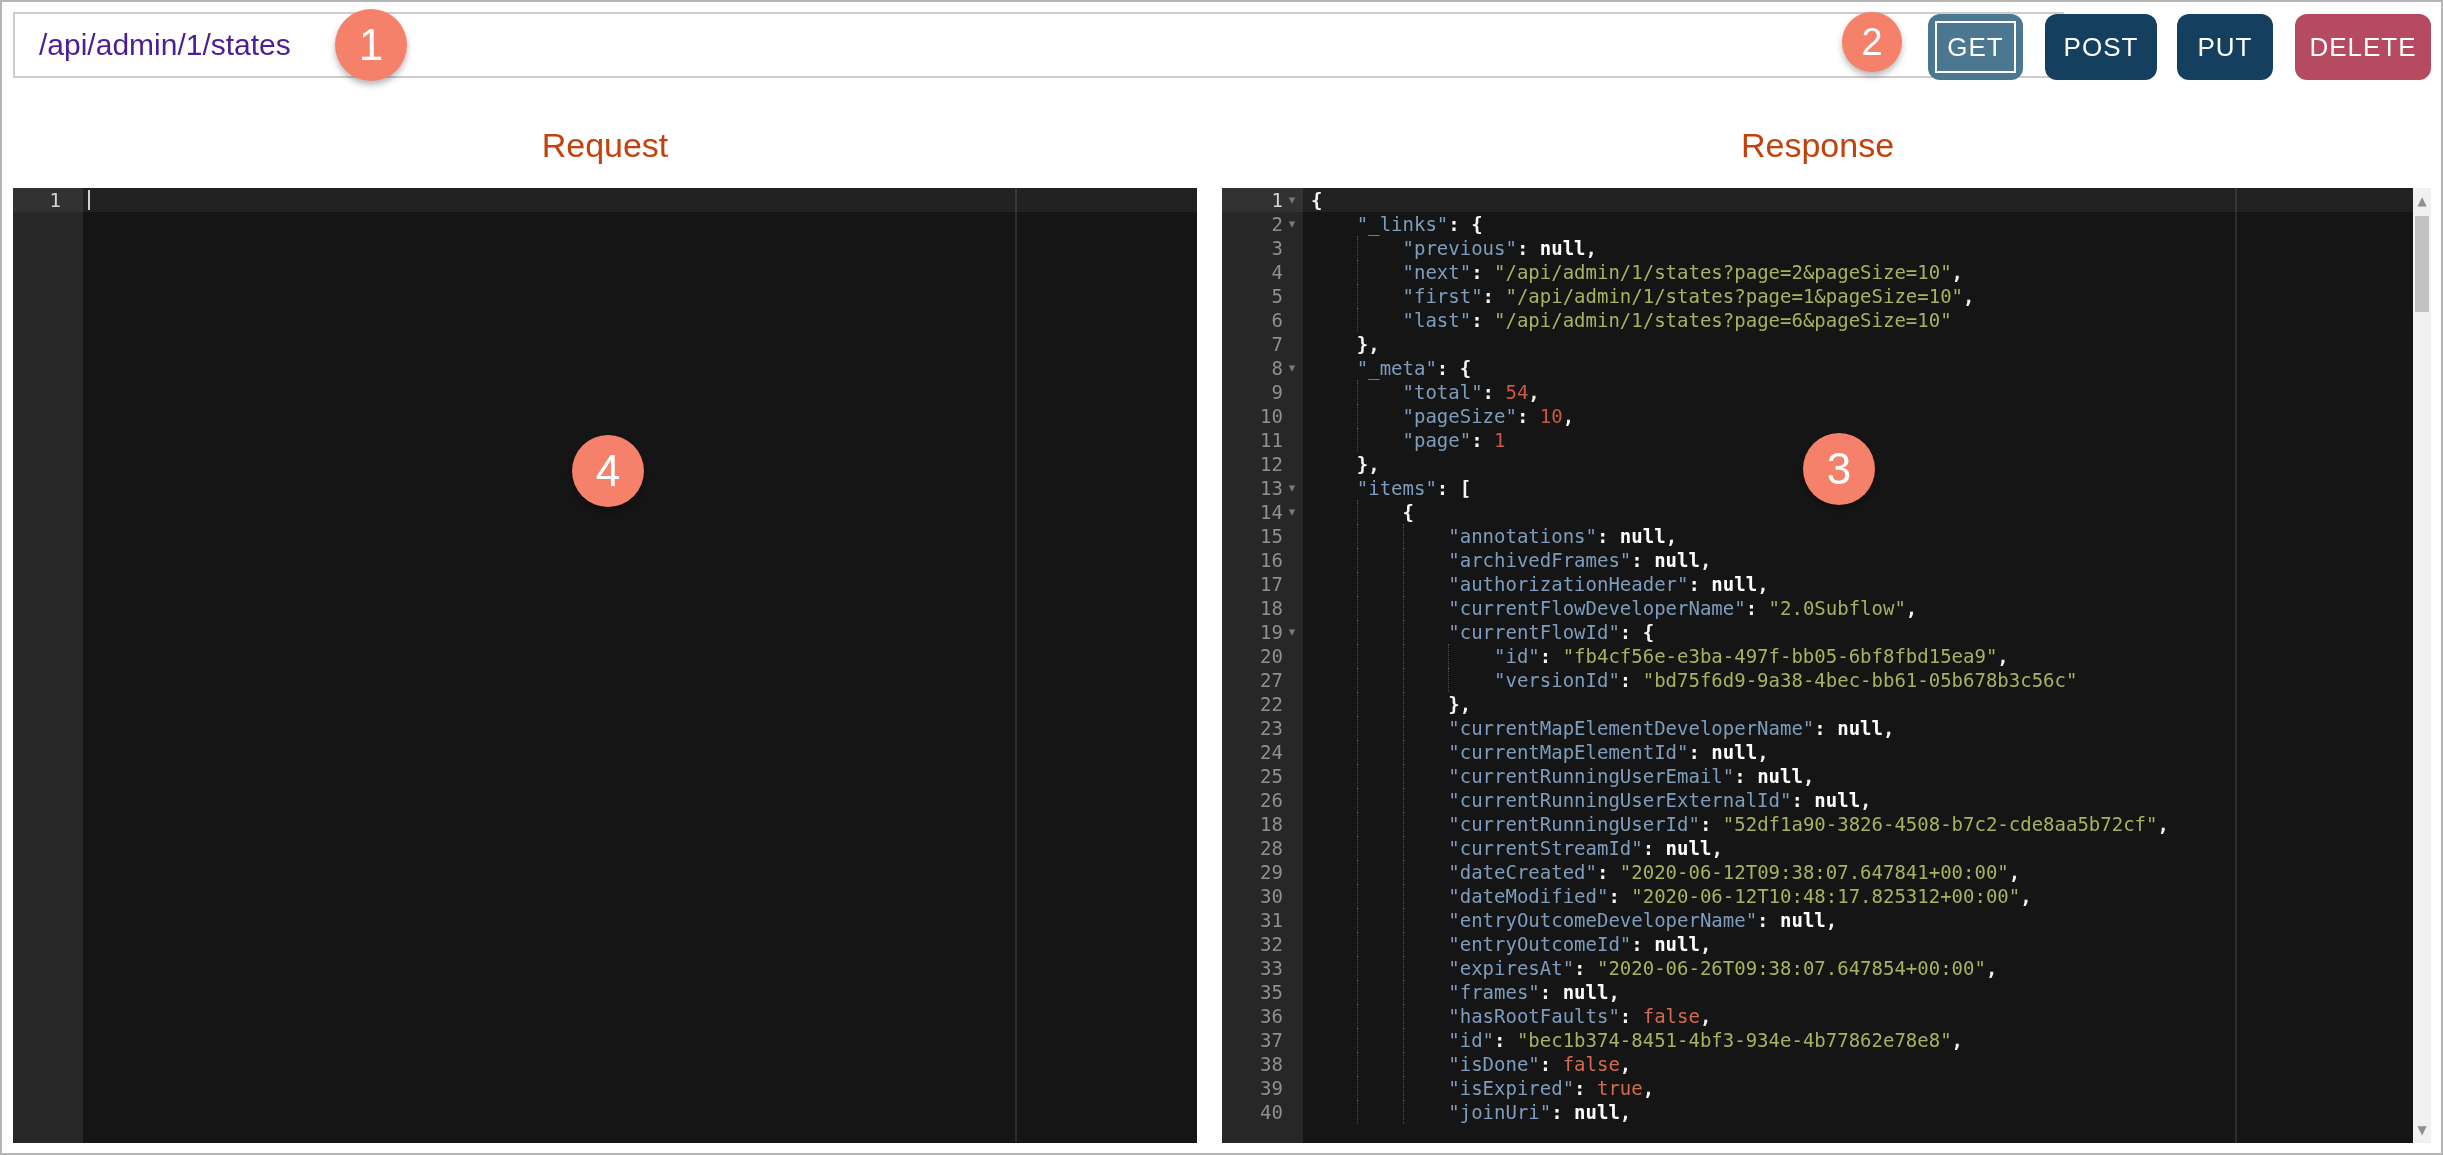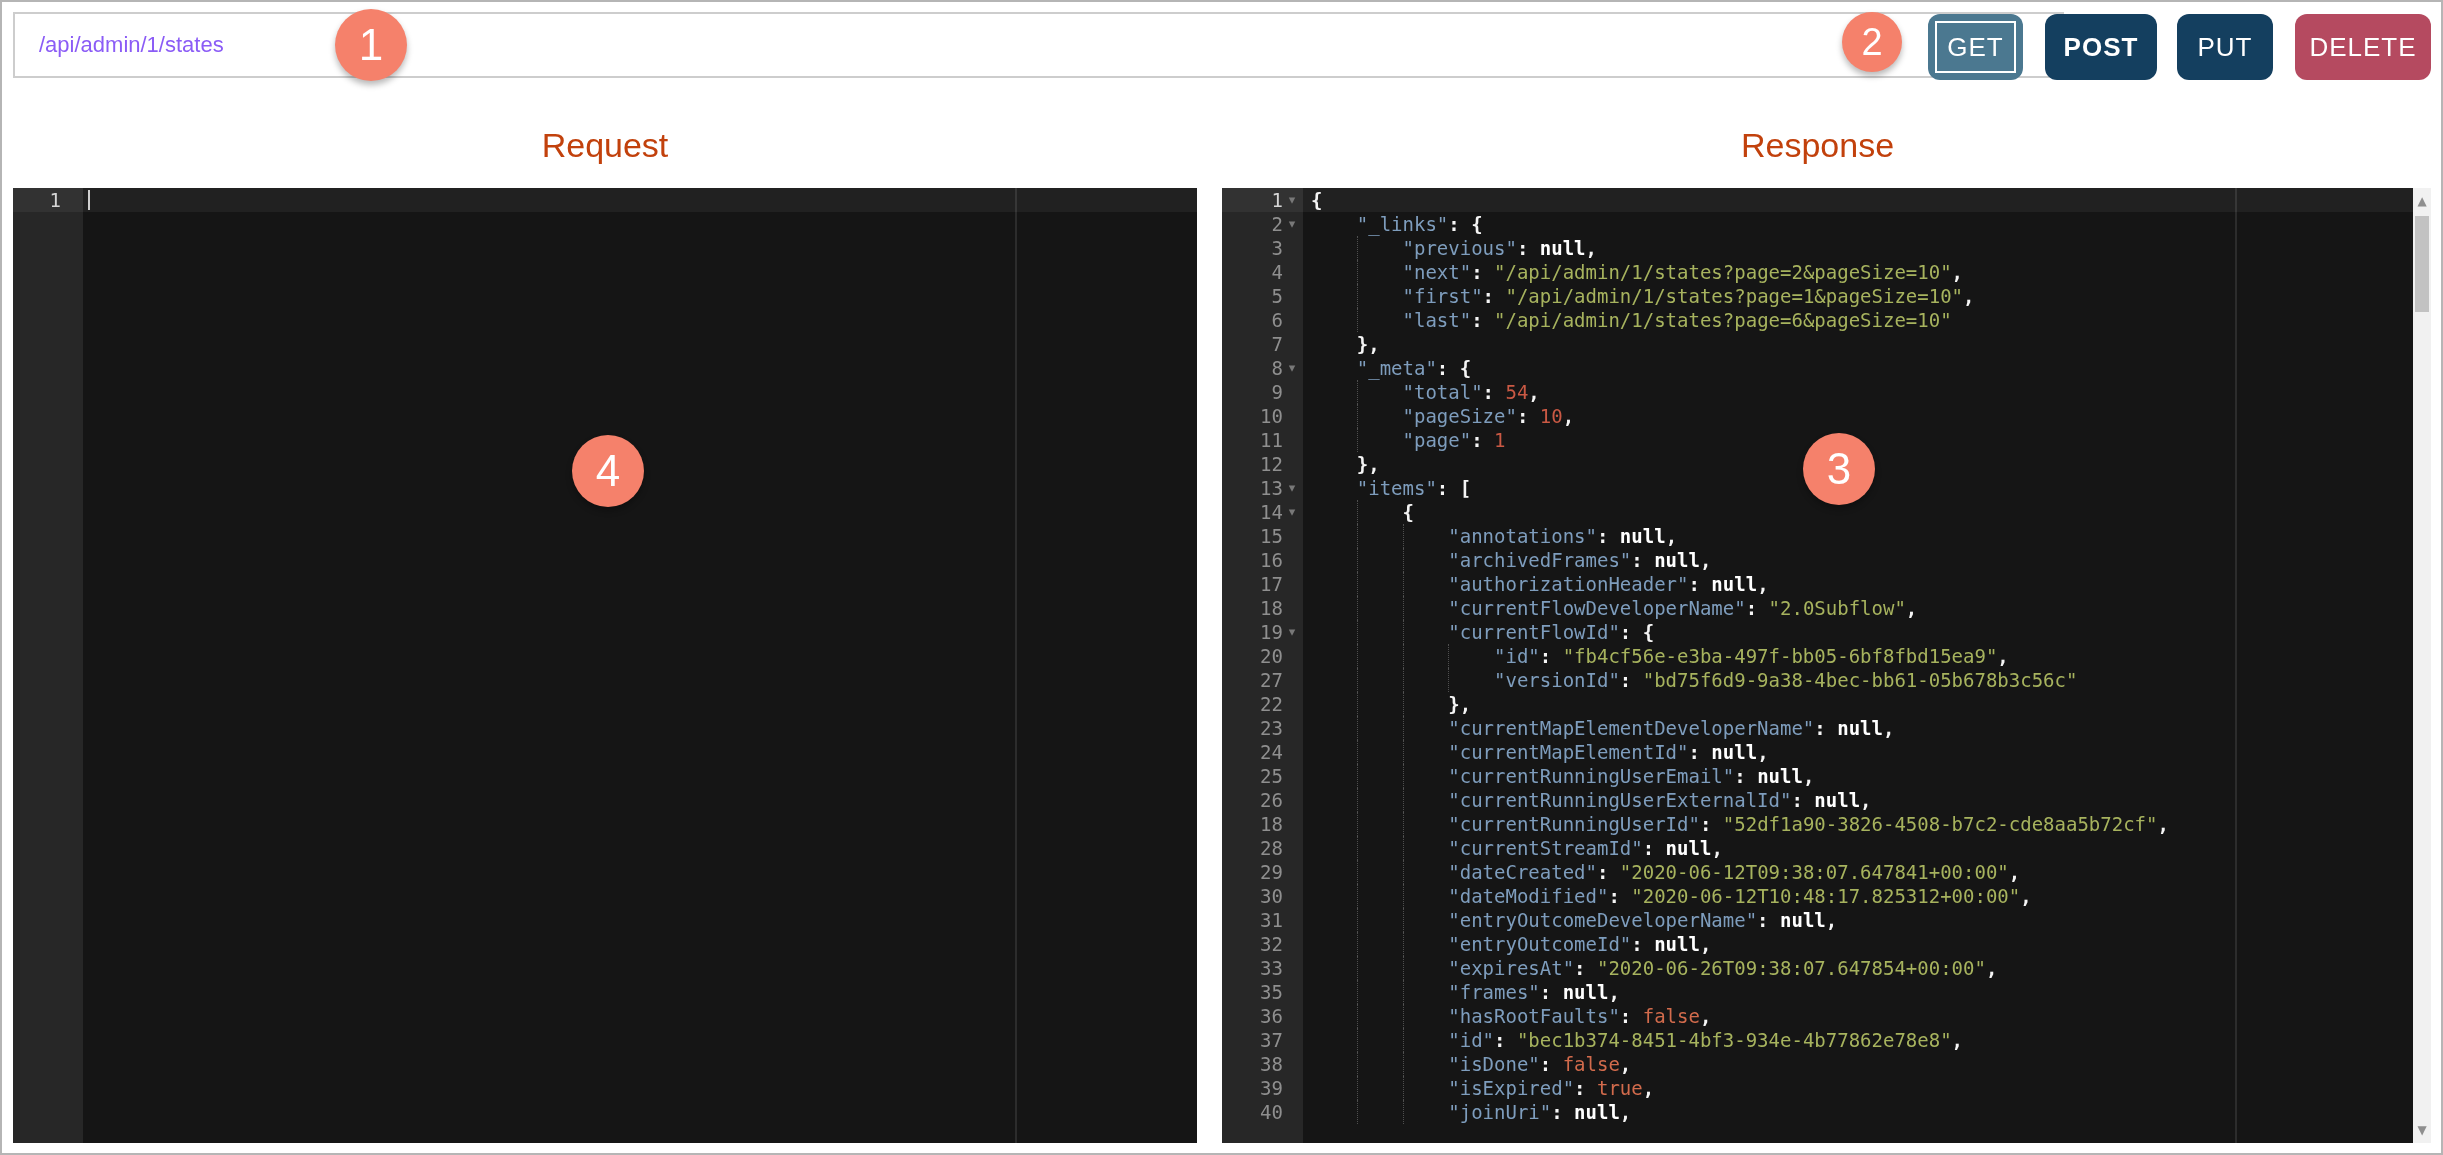--- a/index.html
+++ b/index.html
@@ -7,28 +7,28 @@
     --code_key:#7e9dbd; --code_string:#a7b35e; --code_number:#ca5944; --code_bool:#d26b4c;
     --editor_bg:#151515; --gutter_bg:#272727;
   }
   *{box-sizing:border-box; margin:0; padding:0;}
   body{background:#fff; font-family:"Liberation Sans", sans-serif;}
   .viewport{position:relative; width:2443px; height:1155px; background:#ffffff; overflow:hidden;
             outline:2px solid #b5b5b5; outline-offset:-2px;}
 
   
   .url-input{position:absolute; left:13px; top:12px; width:2051px; height:66px;
-             border:2px solid #cdcdcd; background:#fff; color:#8b5cf6;
-             font-size:22px; padding:0 24px; font-family:"Liberation Sans", sans-serif; outline:none;}
+             border:2px solid #cdcdcd; background:#fff; color:#4c1d95;
+             font-size:30px; padding:0 24px; font-family:"Liberation Sans", sans-serif; outline:none;}
   .method-btn{position:absolute; top:14px; height:66px; border:none; border-radius:12px;
               color:#fff; font-size:26px; letter-spacing:1px; font-family:"Liberation Sans", sans-serif;
               cursor:pointer; text-align:center;}
   .btn-get{left:1928px; width:95px; background:var(--btn_get);}
   .btn-get::before{content:""; position:absolute; inset:7px; border:2px solid #fff;}
-  .btn-post{left:2045px; width:112px; background:var(--btn_post_put);font-weight:bold;}
+  .btn-post{left:2045px; width:112px; background:var(--btn_post_put);}
   .btn-put{left:2177px; width:96px; background:var(--btn_post_put);}
   .btn-delete{left:2295px; width:136px; background:var(--btn_delete);}
 
   
   .badge{position:absolute; border-radius:50%; background:var(--accent_badge); color:#fff;
          display:flex; align-items:center; justify-content:center;
          box-shadow:0 4px 6px rgba(0,0,0,0.28); z-index:30; font-weight:400;}
   .badge-1{left:335px; top:9px;  width:72px; height:72px; font-size:44px;}
   .badge-2{left:1842px;top:12px; width:60px; height:60px; font-size:38px;}
   .badge-3{left:1803px;top:433px;width:72px; height:72px; font-size:44px;}

